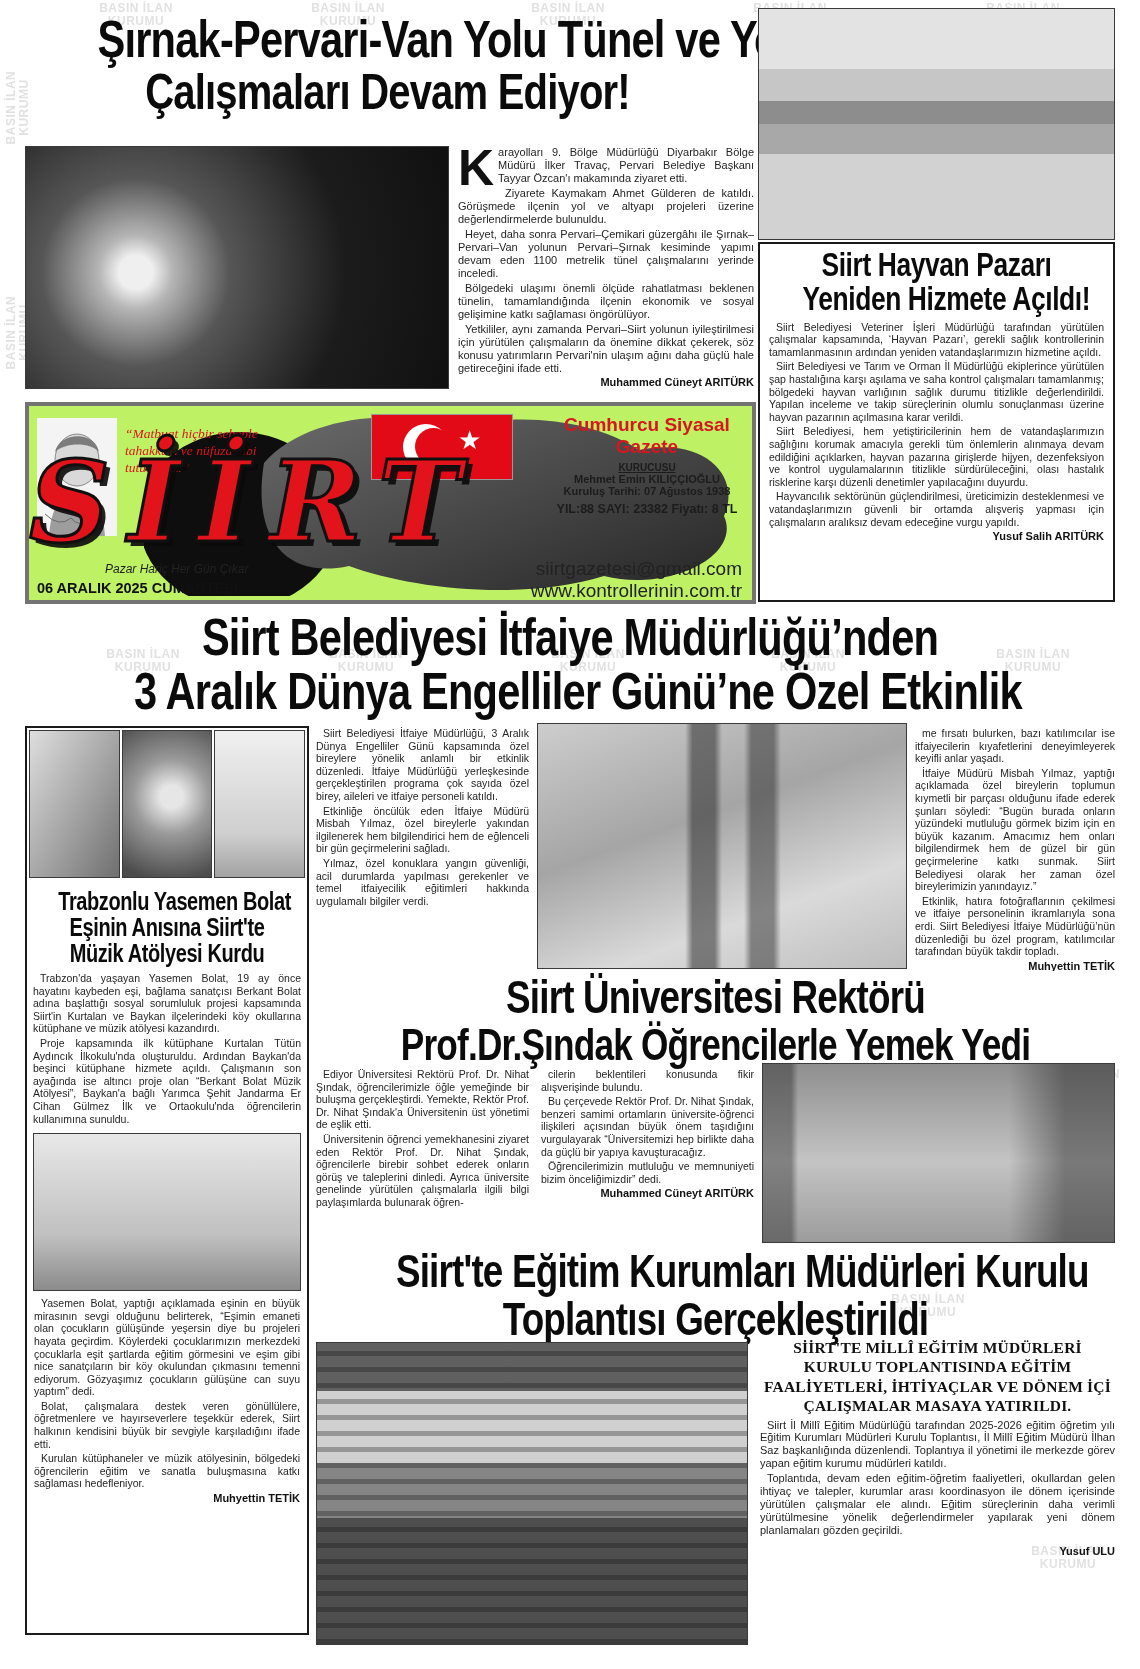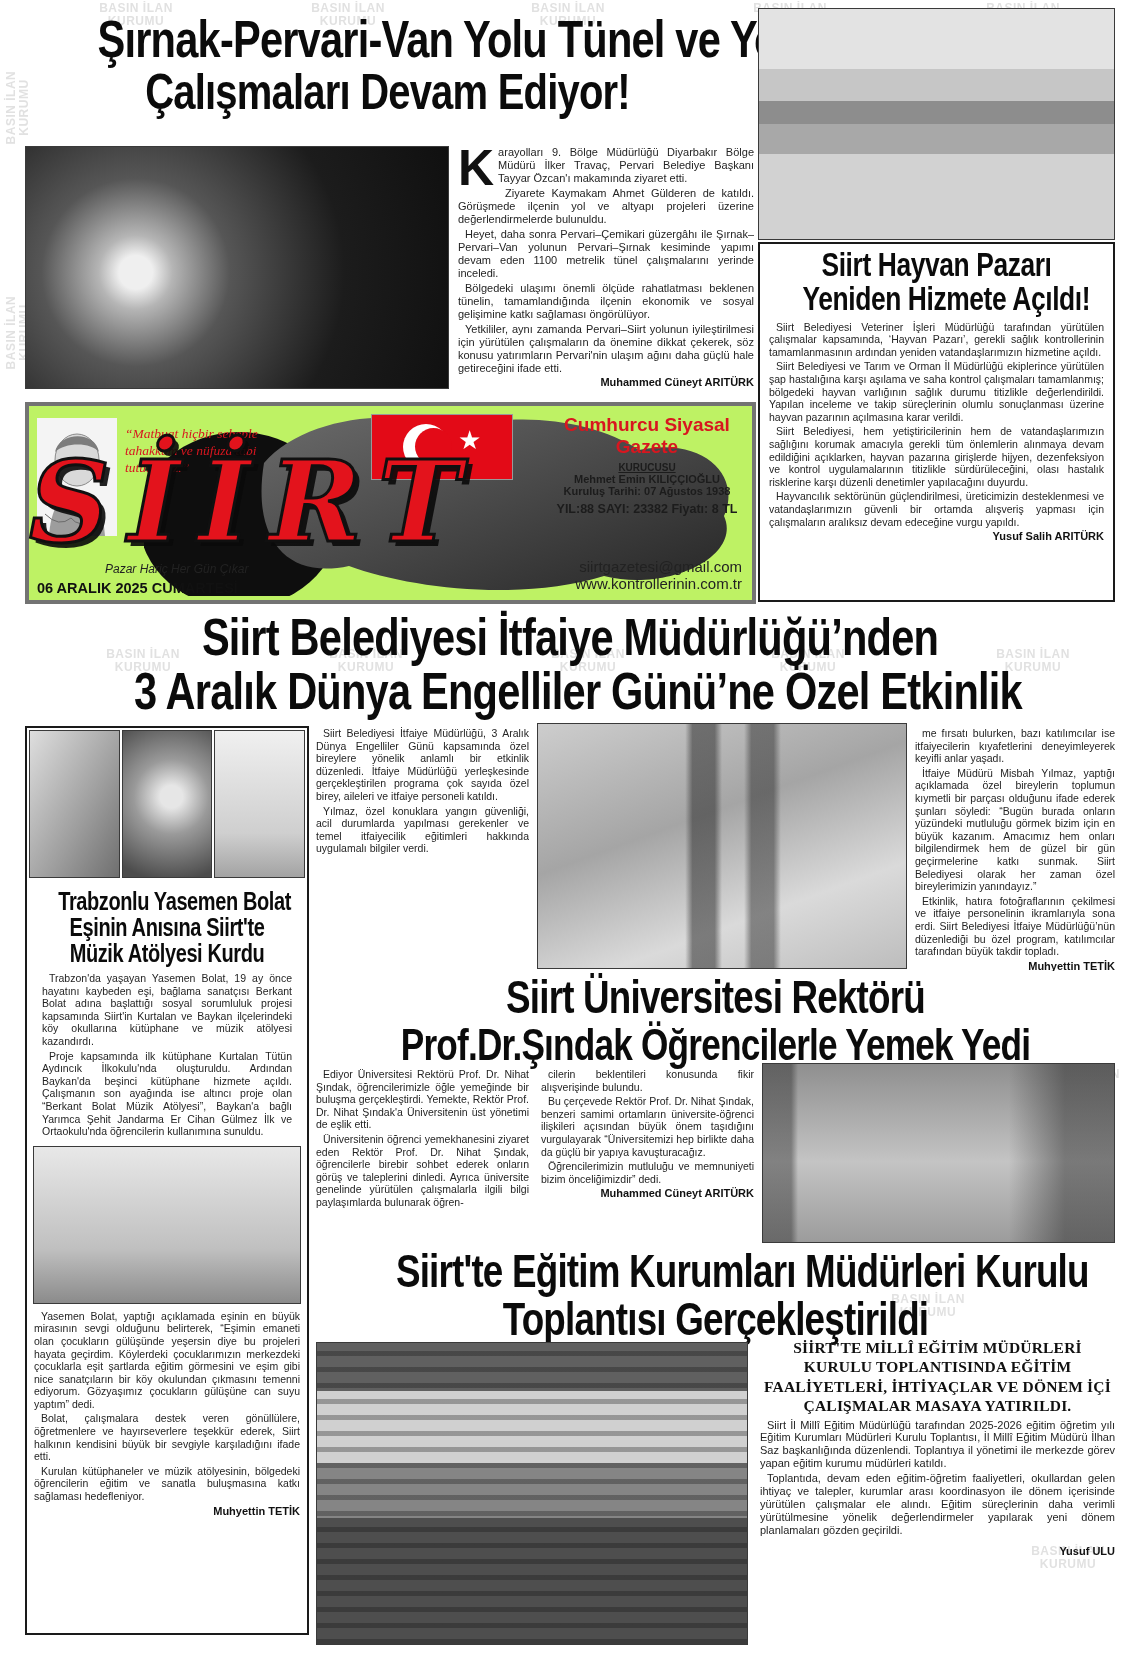--- a/index.html
+++ b/index.html
@@ -57,21 +57,21 @@
   .mr-gazette { color:#d8161f; font-size:19px; font-weight:bold; }
   .mr-kur { font-size:10px; font-weight:bold; text-decoration:underline; margin-top:4px; }
   .mr-founder { font-size:11px; font-weight:bold; }
   .mr-founded { font-size:11px; font-weight:bold; }
   .mr-issue { font-size:12.5px; font-weight:bold; margin-top:5px; }
   .logo-siirt { font-family:"DejaVu Serif", serif; font-weight:bold; font-style:italic; font-size:112px; line-height:1;
       color:#e3131c; letter-spacing:18px;
       -webkit-text-stroke:3px #101010; text-shadow:5px 5px 0 rgba(10,10,10,.9); }
   .mast-sched { font-style:italic; font-size:12px; color:#222; }
   .mast-date { font-weight:bold; font-size:14.5px; color:#111; }
-  .mast-mail { font-size:15px; text-align:right; color:#222; }
+  .mast-mail { font-size:19px; text-align:right; color:#222; }
 
   .flag { background:#e30a17; position:relative; border:1px solid #999; }
   .flag .c1 { position:absolute; left:22%; top:14%; width:46px; height:46px; background:#fff; border-radius:50%; }
   .flag .c2 { position:absolute; left:31%; top:21%; width:37px; height:37px; background:#e30a17; border-radius:50%; }
   .flag .st { position:absolute; right:22%; top:16%; color:#fff; font-size:26px; }
 
   
   .box { border:2px solid #1a1a1a; background:#fff; }
   .hayvan-box { padding:4px 9px 4px 9px; }
   .yase-box { overflow:hidden; }
@@ -196,35 +196,36 @@
     <div class="strip">
       <div class="photo ph-a"></div>
       <div class="photo ph-b"></div>
       <div class="photo ph-c"></div>
     </div>
     <div class="hl" style="padding:8px 4px 4px">
       <span class="cx hl26">Trabzonlu Yasemen Bolat</span>
       <span class="cx hl26">Eşinin Anısına Siirt'te</span>
       <span class="cx hl26">Müzik Atölyesi Kurdu</span>
     </div>
-    <div class="bt" style="padding:2px 15px">
+    <div class="bt" style="padding:2px 6px">
       <p>Trabzon'da yaşayan Yasemen Bolat, 19 ay önce hayatını kaybeden eşi, bağlama sanatçısı Berkant Bolat adına başlattığı sosyal sorumluluk projesi kapsamında Siirt'in Kurtalan ve Baykan ilçelerindeki köy okullarına kütüphane ve müzik atölyesi kazandırdı.</p>
       <p>Proje kapsamında ilk kütüphane Kurtalan Tütün Aydıncık İlkokulu'nda oluşturuldu. Ardından Baykan'da beşinci kütüphane hizmete açıldı. Çalışmanın son ayağında ise altıncı proje olan “Berkant Bolat Müzik Atölyesi”, Baykan'a bağlı Yarımca Şehit Jandarma Er Cihan Gülmez İlk ve Ortaokulu'nda öğrencilerin kullanımına sunuldu.</p>
     </div>
     <div class="photo ph-shop" style="margin:4px 6px;height:158px"></div>
     <div class="bt" style="padding:2px 7px">
       <p>Yasemen Bolat, yaptığı açıklamada eşinin en büyük mirasının sevgi olduğunu belirterek, “Eşimin emaneti olan çocukların gülüşünde yeşersin diye bu projeleri hayata geçirdim. Köylerdeki çocuklarımızın merkezdeki çocuklarla eşit şartlarda eğitim görmesini ve eşim gibi nice sanatçıların bir köy okulundan çıkmasını temenni ediyorum. Gözyaşımız çocukların gülüşüne can suyu yaptım” dedi.</p>
       <p>Bolat, çalışmalara destek veren gönüllülere, öğretmenlere ve hayırseverlere teşekkür ederek, Siirt halkının kendisini büyük bir sevgiyle karşıladığını ifade etti.</p>
       <p>Kurulan kütüphaneler ve müzik atölyesinin, bölgedeki öğrencilerin eğitim ve sanatla buluşmasına katkı sağlaması hedefleniyor.</p>
       <div class="byline">Muhyettin TETİK</div>
     </div>
   </div>
 
   <div class="abs bt col" style="left:316px;top:727px;width:213px;height:242px">
     <p>Siirt Belediyesi İtfaiye Müdürlüğü, 3 Aralık Dünya Engelliler Günü kapsamında özel bireylere yönelik anlamlı bir etkinlik düzenledi. İtfaiye Müdürlüğü yerleşkesinde gerçekleştirilen programa çok sayıda özel birey, aileleri ve itfaiye personeli katıldı.</p>
+    <p>Etkinliğe öncülük eden İtfaiye Müdürü Misbah Yılmaz, özel bireylerle yakından ilgilenerek hem bilgilendirici hem de eğlenceli bir gün geçirmelerini sağladı.</p>
     <p>Yılmaz, özel konuklara yangın güvenliği, acil durumlarda yapılması gerekenler ve temel itfaiyecilik eğitimleri hakkında uygulamalı bilgiler verdi.</p>
   </div>
   <div class="abs photo ph-fire" style="left:537px;top:723px;width:370px;height:246px"></div>
   <div class="abs bt col" style="left:915px;top:727px;width:200px;height:244px">
     <p>me fırsatı bulurken, bazı katılımcılar ise itfaiyecilerin kıyafetlerini deneyimleyerek keyifli anlar yaşadı.</p>
     <p>İtfaiye Müdürü Misbah Yılmaz, yaptığı açıklamada özel bireylerin toplumun kıymetli bir parçası olduğunu ifade ederek şunları söyledi: “Bugün burada onların yüzündeki mutluluğu görmek bizim için en büyük kazanım. Amacımız hem onları bilgilendirmek hem de güzel bir gün geçirmelerine katkı sunmak. Siirt Belediyesi olarak her zaman özel bireylerimizin yanındayız.”</p>
     <p>Etkinlik, hatıra fotoğraflarının çekilmesi ve itfaiye personelinin ikramlarıyla sona erdi. Siirt Belediyesi İtfaiye Müdürlüğü’nün düzenlediği bu özel program, katılımcılar tarafından büyük takdir topladı.</p>
     <div class="byline">Muhyettin TETİK</div>
   </div>
 

